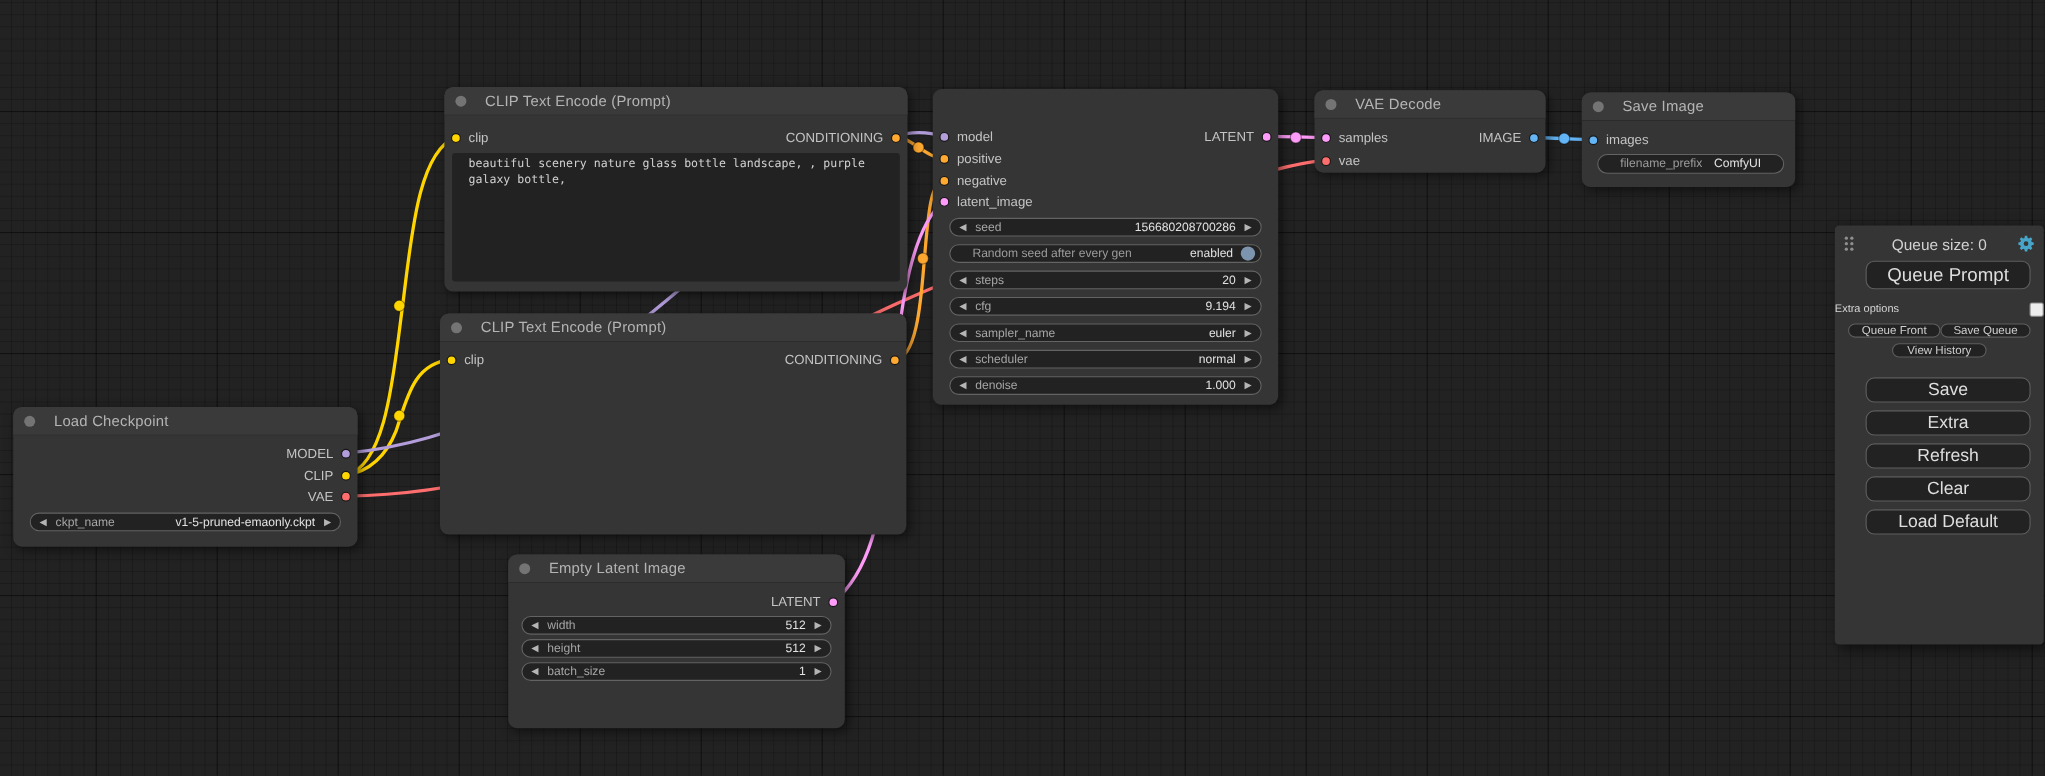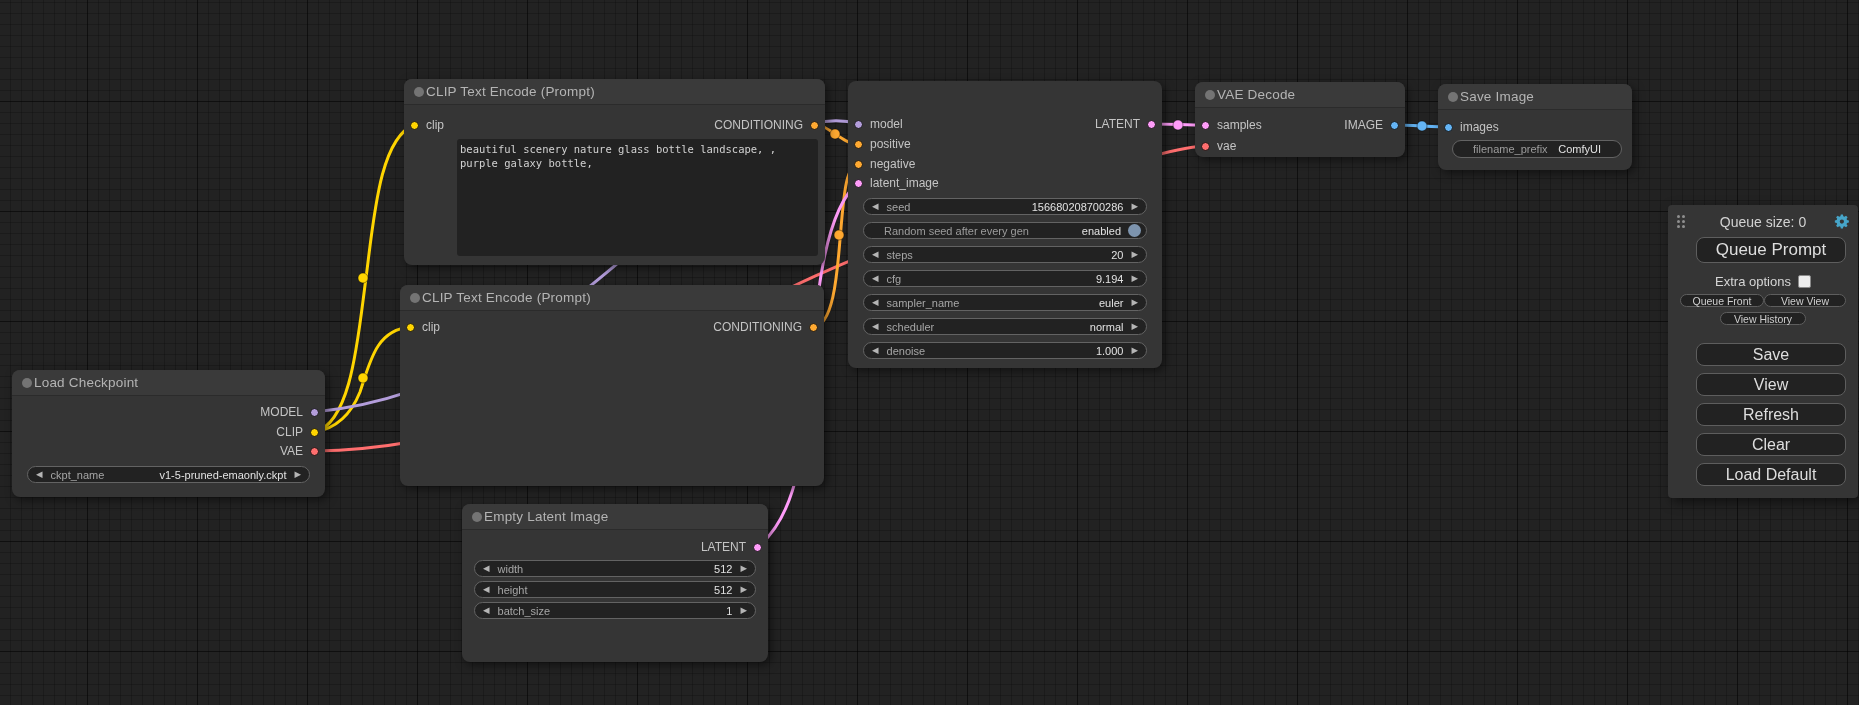--- a/index.html
+++ b/index.html
@@ -17,21 +17,21 @@
     position:relative;
     color:#ccc;
   }
   #wires { position:absolute; left:0; top:0; z-index:1; pointer-events:none; }
   .node {
     position:absolute; z-index:2;
     background:#353535; border-radius:8px;
     box-shadow:3px 3px 10px rgba(0,0,0,0.5);
   }
   .node-title {
-    height:26px; display:flex; align-items:center; gap:2px; padding:0 10px;
+    height:26px; display:flex; align-items:center; gap:17px; padding:0 10px;
     background:#3a3a3a; border-bottom:1px solid #2b2b2b;
     border-radius:8px 8px 0 0;
     color:#b4b4b4; font-size:13.5px; letter-spacing:0.2px;
   }
   .title-dot { width:10px; height:10px; border-radius:50%; background:#747474; flex:0 0 auto; }
   .port { position:absolute; height:14px; display:flex; align-items:center; gap:7px; font-size:12px; color:#c4c4c4; }
   .port.in  { left:6px; }
   .port.out { right:6px; flex-direction:row-reverse; }
   .pdot { width:9px; height:9px; border-radius:50%; border:1px solid #161616; flex:0 0 auto; }
   .widget {
@@ -41,43 +41,43 @@
   }
   .warrow { color:#b5b5b5; font-size:8.5px; padding:0 8px; line-height:1; }
   .wlabel { color:#a6a6a6; white-space:nowrap; }
   .wvalue { margin-left:auto; color:#e2e2e2; white-space:nowrap; }
   .widget.no-arrows { padding:0 20px; }
   .widget.no-arrows .wlabel { color:#9c9c9c; }
   .toggle-circle { width:13px; height:13px; border-radius:50%; background:#7d94ae; margin:0 2px 0 7px; flex:0 0 auto; }
   .prompt-text {
     position:absolute; background:#222; border-radius:3px;
     font-family:"DejaVu Sans Mono", monospace; font-size:10.5px; line-height:14px;
-    color:#d2d2d2; padding:3px 3px; white-space:pre-wrap; word-break:break-word;margin-left:46px;
+    color:#d2d2d2; padding:3px 15px; white-space:pre-wrap; word-break:break-word;
   }
   
   #queue-panel {
-    position:absolute; left:1668px; top:205px; width:190px; height:293px; z-index:3;
+    position:absolute; left:1668px; top:205px; width:190px; height:381px; z-index:3;
     background:#353535; border-radius:4px; box-shadow:4px 4px 12px rgba(0,0,0,0.55);
   }
   .qp-header { position:absolute; left:0; right:0; top:8px; height:18px; display:flex; align-items:center; }
   .qp-title { position:absolute; left:0; right:0; text-align:center; color:#d2d2d2; font-size:14px; }
   .drag-dots { position:absolute; left:9px; top:2px; display:grid; grid-template-columns:repeat(2,3px); grid-auto-rows:3px; gap:2px; }
   .drag-dots i { background:#8f8f8f; border-radius:50%; }
   .gear { position:absolute; right:7px; top:0; width:17px; height:17px; cursor:pointer; }
   .qbtn {
     position:absolute; left:28px; right:12px; height:23px;
     background:#222; border:1px solid #5e5e5e; border-radius:8px;
     color:#dedede; font-size:16px; display:flex; align-items:center; justify-content:center;
     cursor:pointer;
   }
   .qbtn.big { height:26px; font-size:17px; }
   .qbtn.small { height:13px; font-size:10.5px; border-radius:8px; color:#cfcfcf; }
   .extra-row { position:absolute; left:0; right:0; top:68px; height:16px;
-    display:flex; align-items:center; justify-content:center; gap:7px;
-    color:#d6d6d6; font-size:13px; }
+    display:flex; align-items:center; justify-content:space-between; gap:7px;
+    color:#d6d6d6; font-size:10px; }
   .checkbox { width:13px; height:13px; background:#ededed; border:1px solid #8a8a8a; border-radius:2px; cursor:pointer; }
 </style>
 </head>
 <body>
 
 <svg id="wires" width="1859" height="705">
   <g fill="none" stroke-width="3" stroke-linecap="round">
     <path stroke="#FFD500" d="M315,432 C352,422 358,336 366,278 C374,216 380,138 414,125"></path>
     <path stroke="#FFD500" d="M315,432 C338,428 352,412 360,392 C370,362 376,330 410,327"></path>
     <path stroke="#B39DDB" d="M315,412 C500,394 610,262 706,190 C772,140 812,110 858,124"></path>
@@ -298,20 +298,20 @@
         <path fill="#46a5c9" fill-rule="evenodd" d="M21 13.5v-3l-2.6-.5a6.7 6.7 0 0 0-.7-1.7l1.5-2.2-2.2-2.2-2.2 1.5c-.55-.3-1.1-.55-1.7-.7L12.6 2h-3l-.5 2.6c-.6.15-1.15.4-1.7.7L5.2 3.8 3 6l1.5 2.2c-.3.55-.55 1.1-.7 1.7L1.2 10.5v3l2.6.5c.15.6.4 1.15.7 1.7L3 18l2.2 2.2 2.2-1.5c.55.3 1.1.55 1.7.7l.5 2.6h3l.5-2.6c.6-.15 1.15-.4 1.7-.7l2.2 1.5 2.2-2.2-1.5-2.2c.3-.55.55-1.1.7-1.7l2.6-.6zM11.1 15a3 3 0 1 1 0-6 3 3 0 0 1 0 6z"></path>
       </svg>
     </span>
   </div>
   <div class="qbtn big" style="top:32px">Queue Prompt</div>
   <div class="extra-row">
     <span>Extra options</span>
     <span class="checkbox"></span>
   </div>
   <div class="qbtn small" style="top:89px; left:12px; right:auto; width:84px;">Queue Front</div>
-  <div class="qbtn small" style="top:89px; left:auto; right:12px; width:82px;">View View</div>
+  <div class="qbtn small" style="top:89px; left:auto; right:12px; width:82px;">Save Queue</div>
   <div class="qbtn small" style="top:107px; left:52px; right:auto; width:86px;">View History</div>
   <div class="qbtn" style="top:138px">Save</div>
-  <div class="qbtn" style="top:168px">View</div>
+  <div class="qbtn" style="top:168px">Extra</div>
   <div class="qbtn" style="top:198px">Refresh</div>
   <div class="qbtn" style="top:228px">Clear</div>
   <div class="qbtn" style="top:258px">Load Default</div>
 </div>
 
 </body></html>

